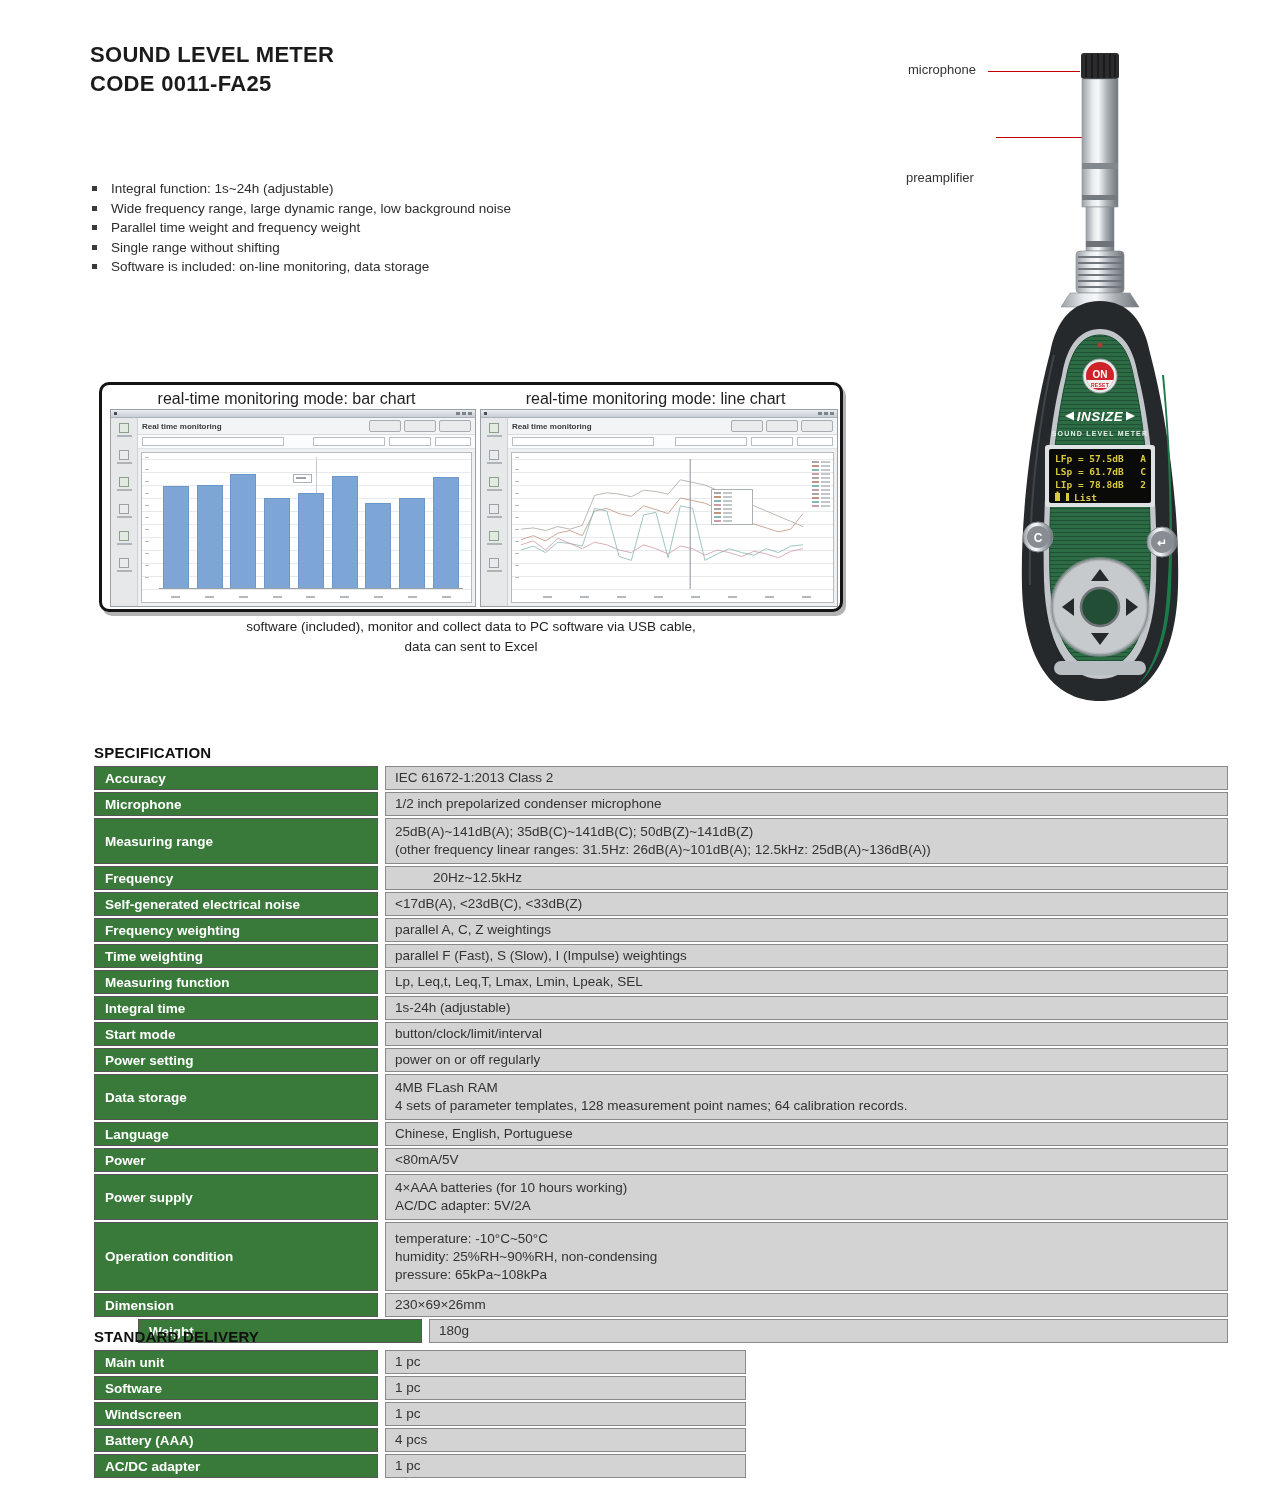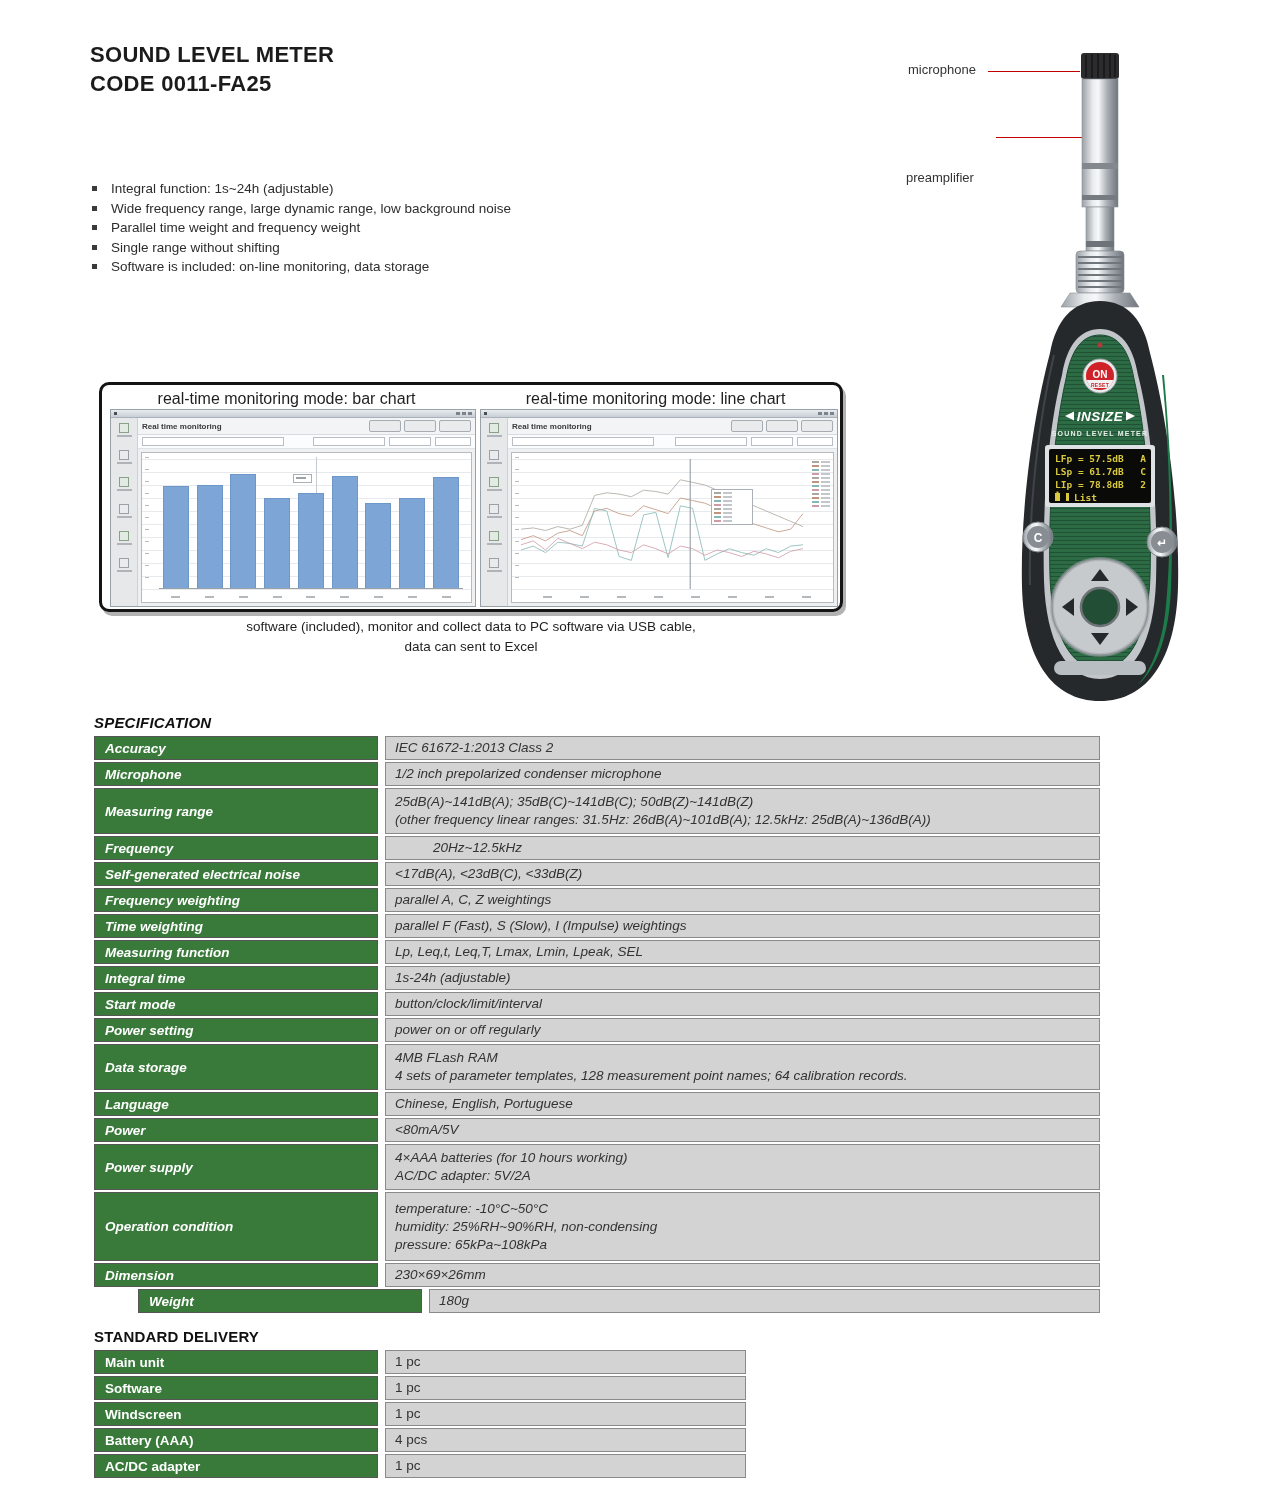--- a/index.html
+++ b/index.html
@@ -70,21 +70,21 @@
 
   
   .sect{position:absolute;}
   .sect h2{margin:0 0 5px 0;font-size:15px;font-weight:bold;color:#101010;letter-spacing:.2px;}
   .trow{display:flex;gap:7px;margin-bottom:2px;}
   .tlabel{width:284px;background:#397a3a;border:1px solid #565656;color:#fff;font-weight:bold;
           font-size:13.5px;display:flex;align-items:center;padding-left:10px;box-sizing:border-box;}
   .tvalue{flex:1;background:#d3d3d3;border:1px solid #8a8a8a;font-size:13.5px;color:#333;
           display:flex;flex-direction:column;justify-content:center;padding:2px 8px 2px 9px;
           line-height:18px;box-sizing:border-box;}
-  .spec{left:94px;top:714px;width:1006px;font-style:italic;}
+  .spec{left:94px;top:744px;width:1134px;}
   .delivery{left:94px;top:1328px;width:652px;}
 </style>
 </head>
 <body>
 
 <div class="page">
 
   <div class="hdr">
     <div class="t1">SOUND LEVEL METER</div>
     <div class="t1">CODE 0011-FA25</div>

